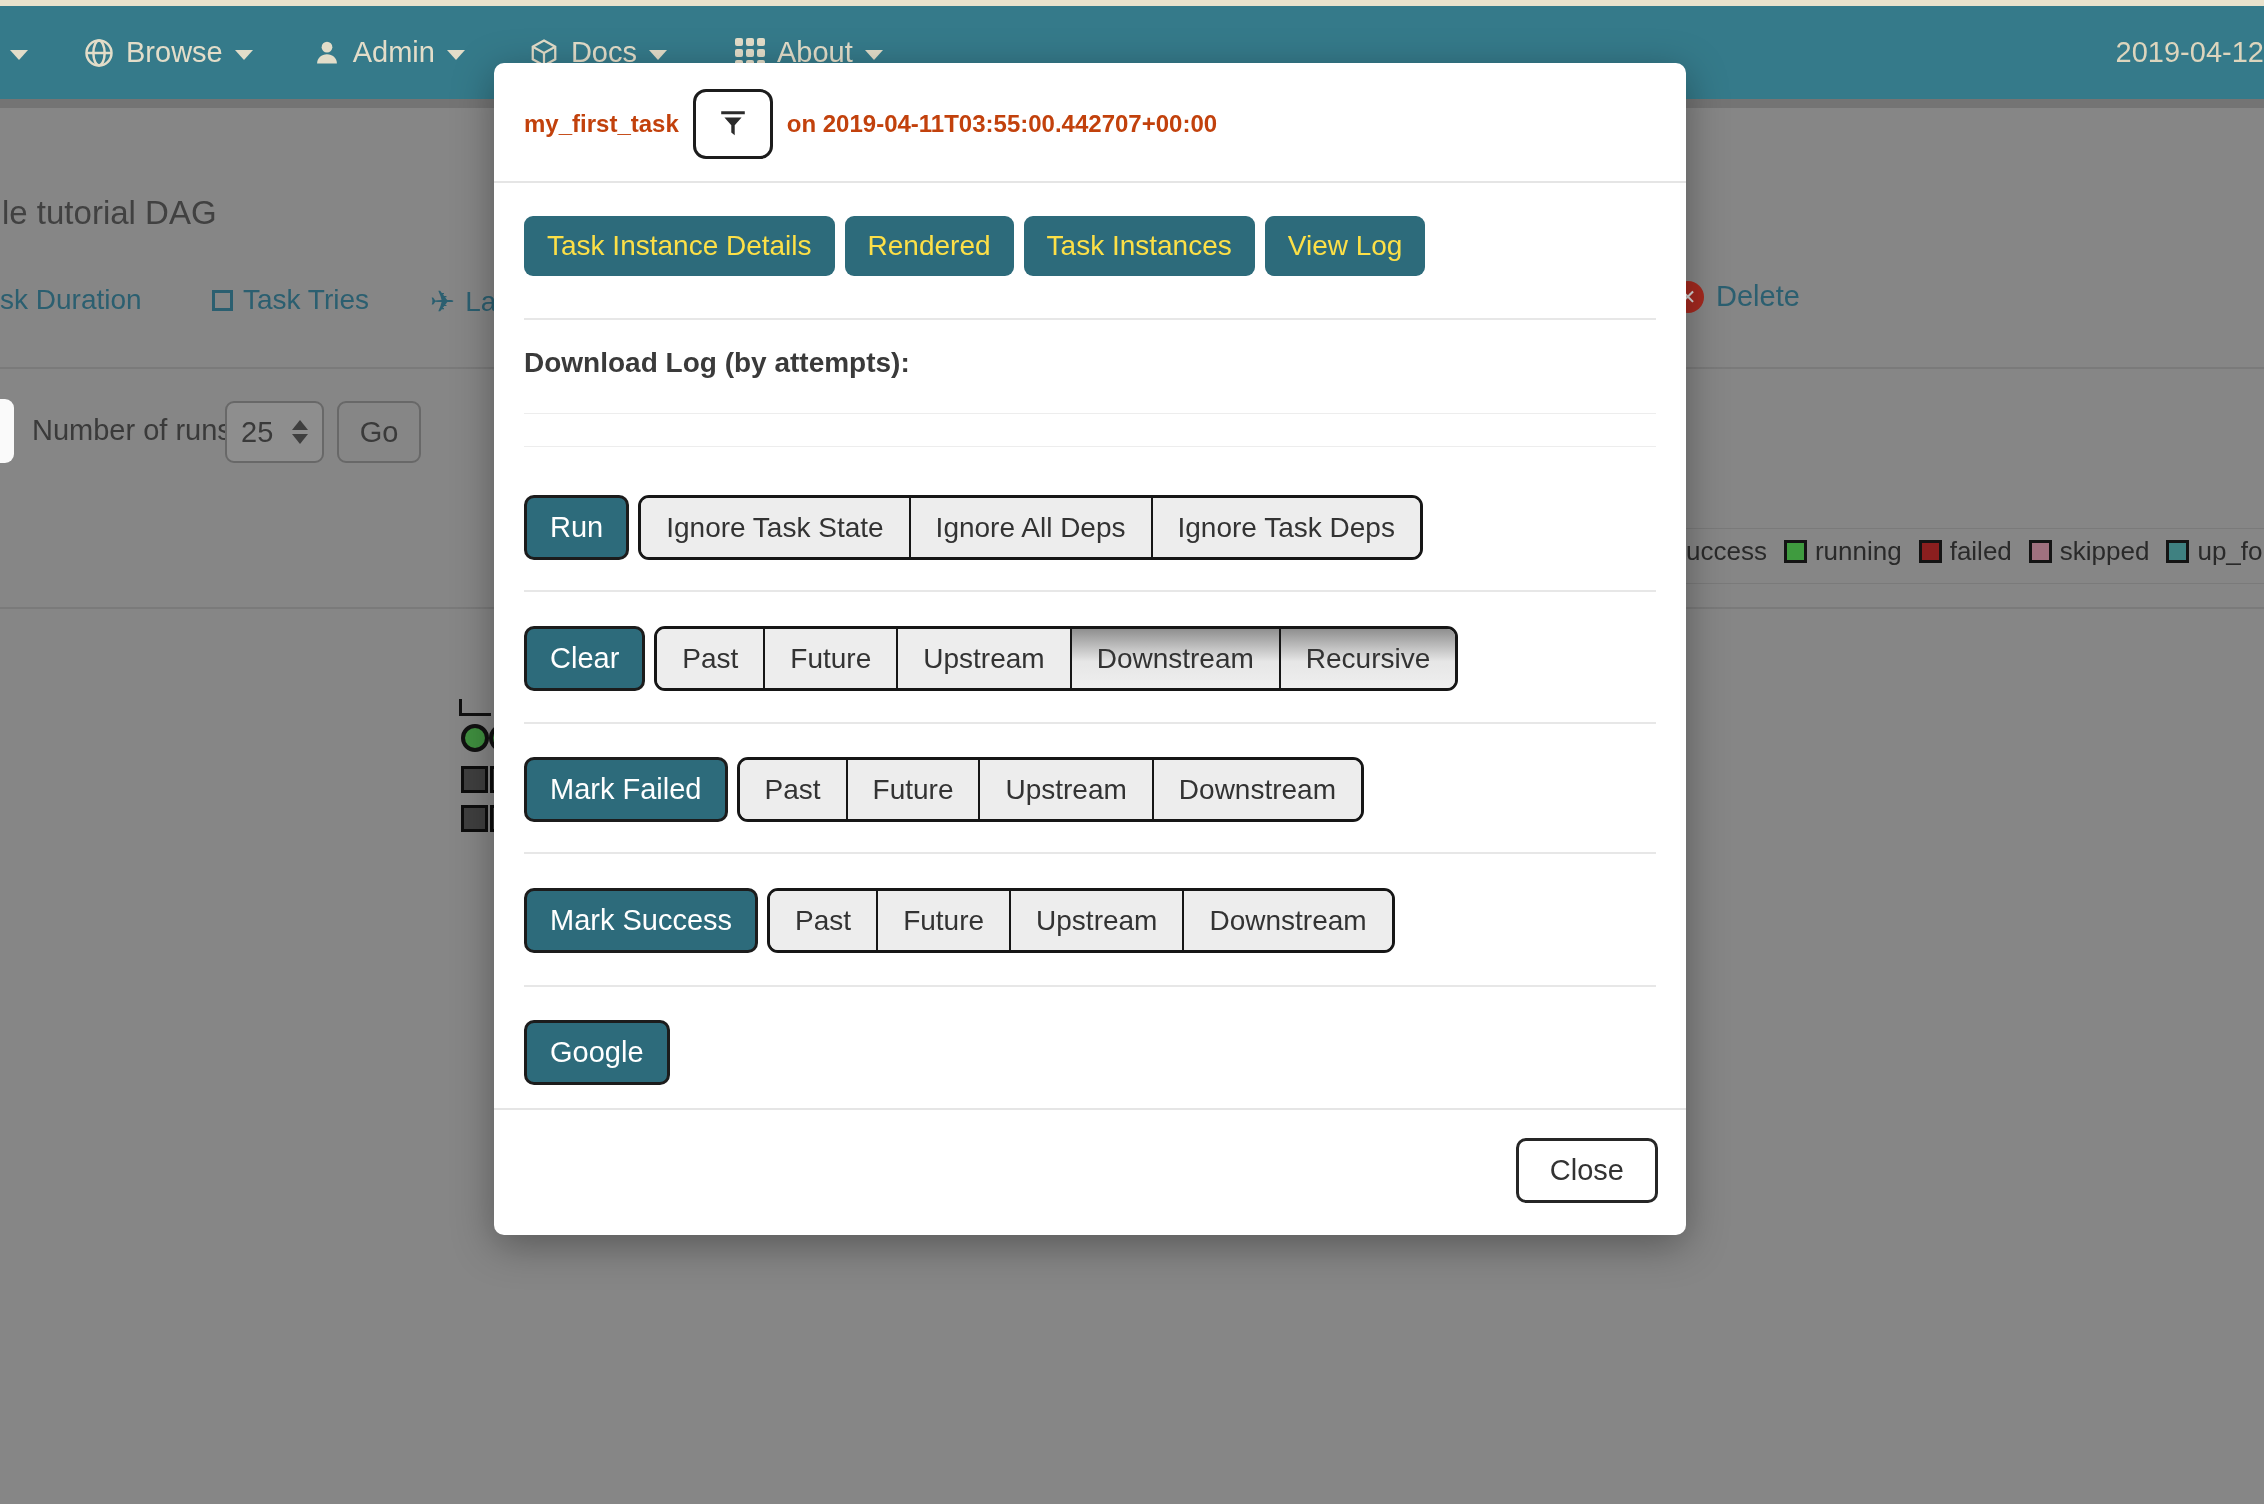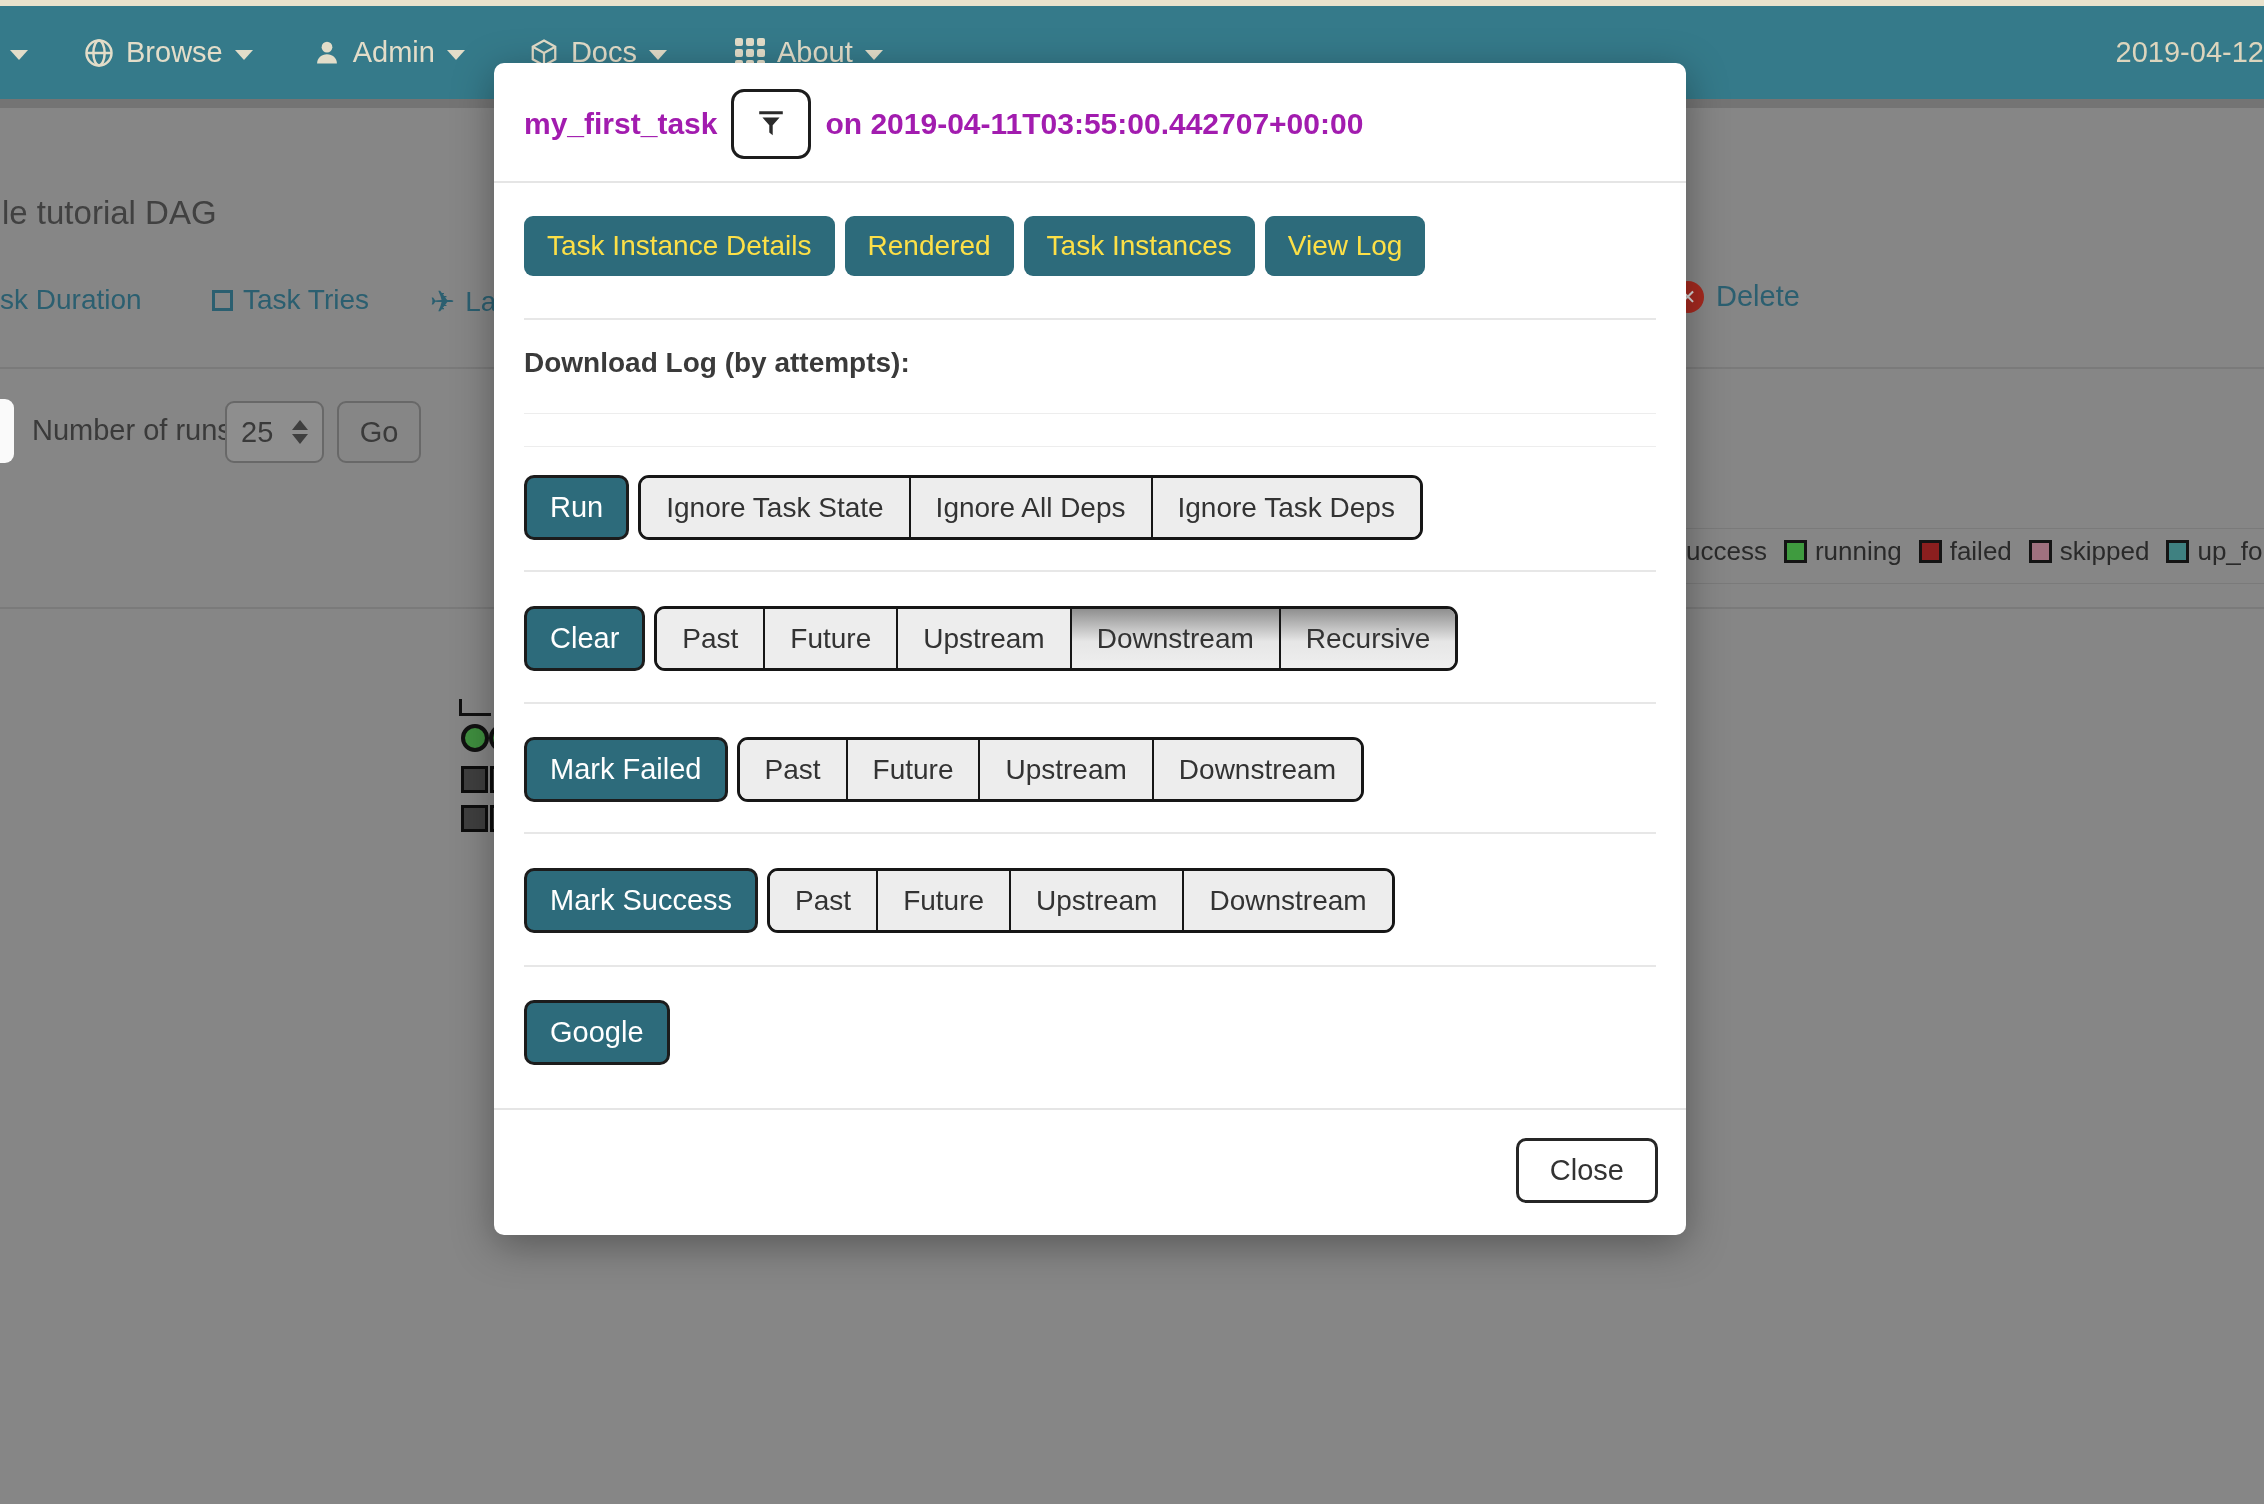--- a/index.html
+++ b/index.html
@@ -44,21 +44,21 @@
   .delete-label { font-size:29px; color:#2b5f70; }
   .tree-line-v { position:absolute; left:459px; top:591px; width:3px; height:17px; background:#111; }
   .tree-line-h { position:absolute; left:459px; top:605px; width:32px; height:3px; background:#111; }
   .tree-circle { position:absolute; top:616px; width:28px; height:28px; border-radius:50%; background:#3f8f3f; border:4px solid #111; }
   .tree-square { position:absolute; width:27px; height:27px; background:#3f3f3f; border:3px solid #0d0d0d; }
 
   
   .modal { position:absolute; left:494px; top:63px; width:1192px; height:1172px; background:#fff; border-radius:10px;
            z-index:50; box-shadow:0 10px 40px rgba(0,0,0,0.35); display:flex; flex-direction:column; }
   .modal-header { padding:26px 30px 22px 30px; border-bottom:2px solid #e5e5e5; display:flex; align-items:center; }
-  .modal-title { font-size:30px; font-weight:bold; color:#a21caf; }
+  .modal-title { font-size:24px; font-weight:bold; color:#c2410c; }
   .filter-btn { width:80px; height:70px; border:3px solid #1c1c1c; border-radius:13px; background:#fff;
                 margin:0 14px; display:flex; align-items:center; justify-content:center; cursor:pointer; }
   .modal-body { padding:0 30px; flex:1; }
   .btn-row { display:flex; gap:10px; }
   .row1 { margin-top:33px; }
   .btn-teal { background:#2d6b7b; color:#fde047; font-size:28px; border:none; border-radius:9px; height:60px;
               padding:8px 23px; display:flex; align-items:center; justify-content:center; cursor:pointer; white-space:nowrap; }
   .action-row { display:flex; gap:9px; align-items:stretch; height:65px; }
   .btn-action { background:#2d6b7b; color:#fff; font-size:29px; border:3px solid #1c1c1c; border-radius:10px;
                 padding:0 23px; display:flex; align-items:center; cursor:pointer; white-space:nowrap; }
@@ -221,21 +221,21 @@
       <button class="btn-teal">Rendered</button>
       <button class="btn-teal">Task Instances</button>
       <button class="btn-teal">View Log</button>
     </div>
 
     <hr class="hr" style="margin-top:42px;">
     <div class="dl-label" style="margin-top:27px;">Download Log (by attempts):</div>
     <hr class="hr hr-thin" style="margin-top:34px;">
     <hr class="hr hr-thin" style="margin-top:32px;">
 
-    <div class="action-row" style="margin-top:28px;">
+    <div class="action-row" style="margin-top:48px;">
       <button class="btn-action">Run</button>
       <div class="btn-group">
         <button class="btn-opt">Ignore Task State</button>
         <button class="btn-opt">Ignore All Deps</button>
         <button class="btn-opt">Ignore Task Deps</button>
       </div>
     </div>
 
     <hr class="hr" style="margin-top:30px;">
 

